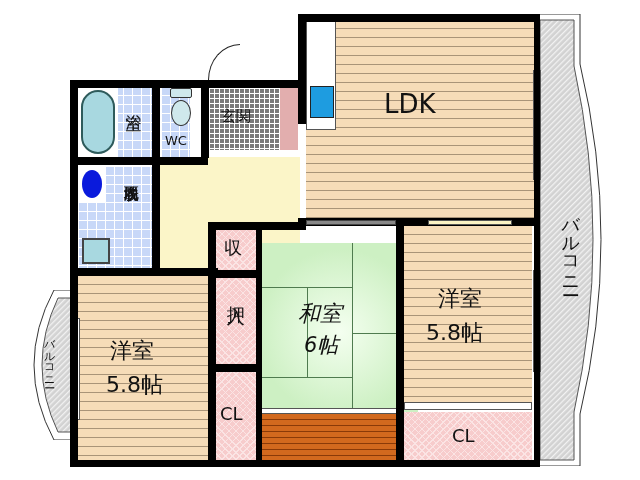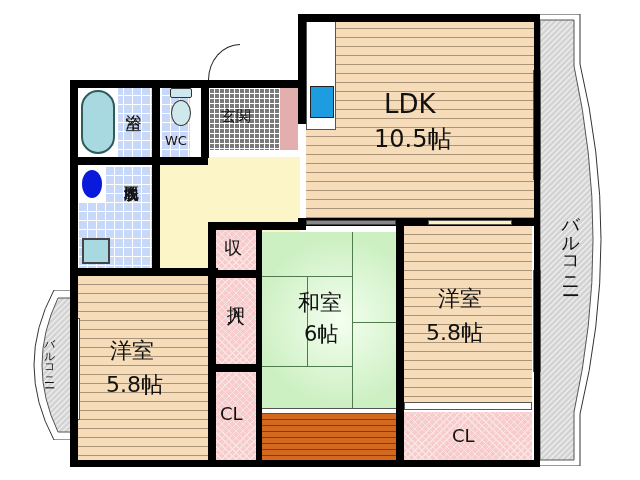--- a/index.html
+++ b/index.html
@@ -66,37 +66,36 @@
   <div class="abs" style="left:4px;top:72px;width:28px;height:26px;border:2px solid #444;background:#a8d8e0;"></div>
   <div class="label vert" style="left:44px;top:8px;font-size:15px;">洗面脱衣場</div>
 </div>
 
 <div class="abs hall" style="left:160px;top:157px;width:140px;height:111px;"></div>
 
 <div class="abs wood" style="left:306px;top:20px;width:228px;height:198px;padding-left:32px;">
   <div class="abs" style="left:0;top:0;width:30px;height:110px;background:#fff;border:1px solid #555;"></div>
   <div class="abs" style="left:4px;top:66px;width:24px;height:32px;background:#1e9ce0;border:1px solid #222;"></div>
   <div class="label" style="left:78px;top:70px;font-size:26px;">LDK</div>
-  <div class="label" style="left:68px;top:106px;font-size:24px;">10.5帖</div>
 </div>
 <div class="window" style="left:533px;top:70px;width:6px;height:108px;"></div>
 
 <div class="abs closet" style="left:216px;top:230px;width:40px;height:40px;">
   <div class="label" style="left:8px;top:8px;font-size:18px;">収</div>
 </div>
 
 <div class="abs closet" style="left:216px;top:278px;width:40px;height:86px;">
   <div class="label vert" style="left:9px;top:14px;font-size:18px;">押入</div>
 </div>
 
 <div class="abs closet" style="left:216px;top:372px;width:40px;height:88px;">
   <div class="label" style="left:4px;top:32px;font-size:18px;">CL</div>
 </div>
 
-<div class="abs tatami" style="left:262px;top:232px;width:156px;height:178px;">
+<div class="abs tatami" style="left:262px;top:243px;width:156px;height:178px;font-style:italic;">
   <div class="abs" style="left:0;top:44px;width:90px;height:1px;background:#4f7b4f;"></div>
   <div class="abs" style="left:90px;top:0;width:1px;height:178px;background:#4f7b4f;"></div>
   <div class="abs" style="left:0;top:134px;width:90px;height:1px;background:#4f7b4f;"></div>
   <div class="abs" style="left:45px;top:44px;width:1px;height:90px;background:#4f7b4f;"></div>
   <div class="abs" style="left:90px;top:90px;width:44px;height:1px;background:#4f7b4f;"></div>
   <div class="label" style="left:36px;top:58px;font-size:22px;">和室</div>
   <div class="label" style="left:42px;top:90px;font-size:21px;">6帖</div>
 </div>
 <div class="abs" style="left:262px;top:414px;width:134px;height:46px;background-color:#d2691e;background-image:repeating-linear-gradient(to bottom, transparent 0 5px, #8a3a08 5px 6px);"></div>
 <div class="abs" style="left:262px;top:408px;width:134px;height:6px;background:#fff;border-top:1px solid #555;border-bottom:1px solid #555;"></div>

